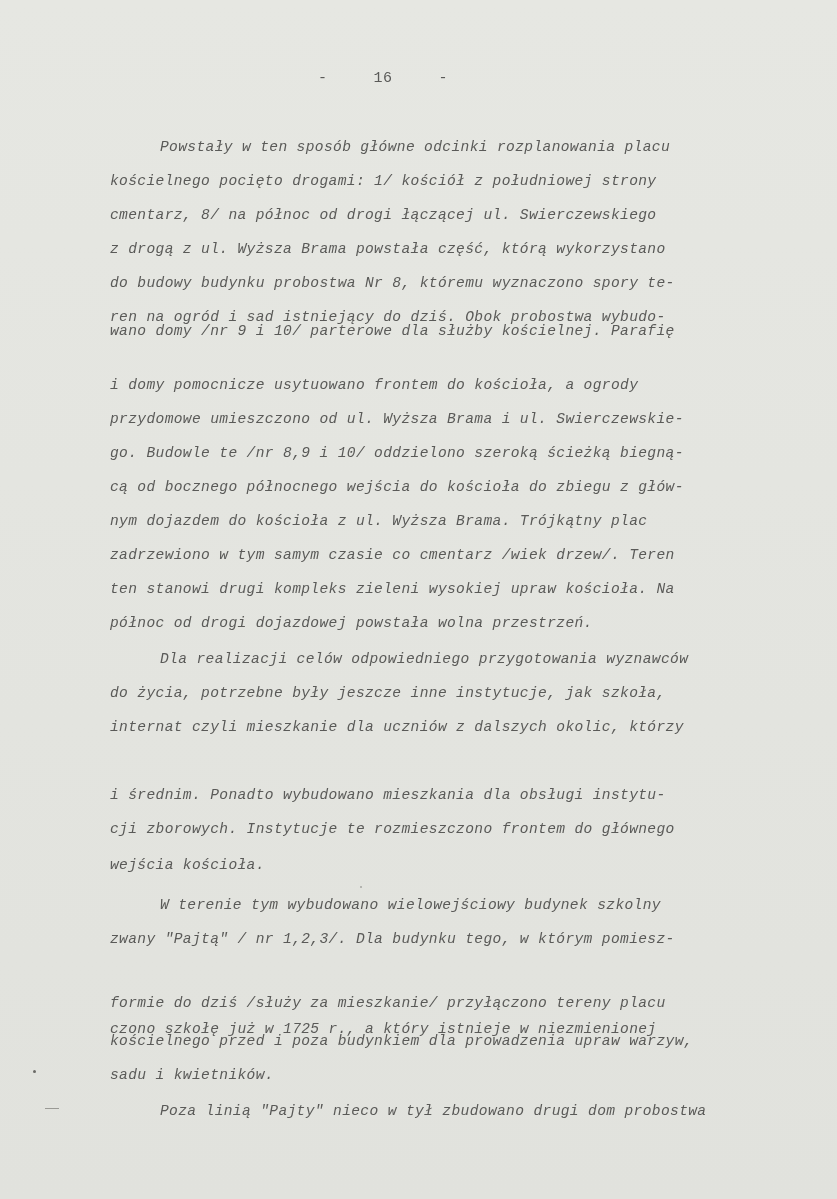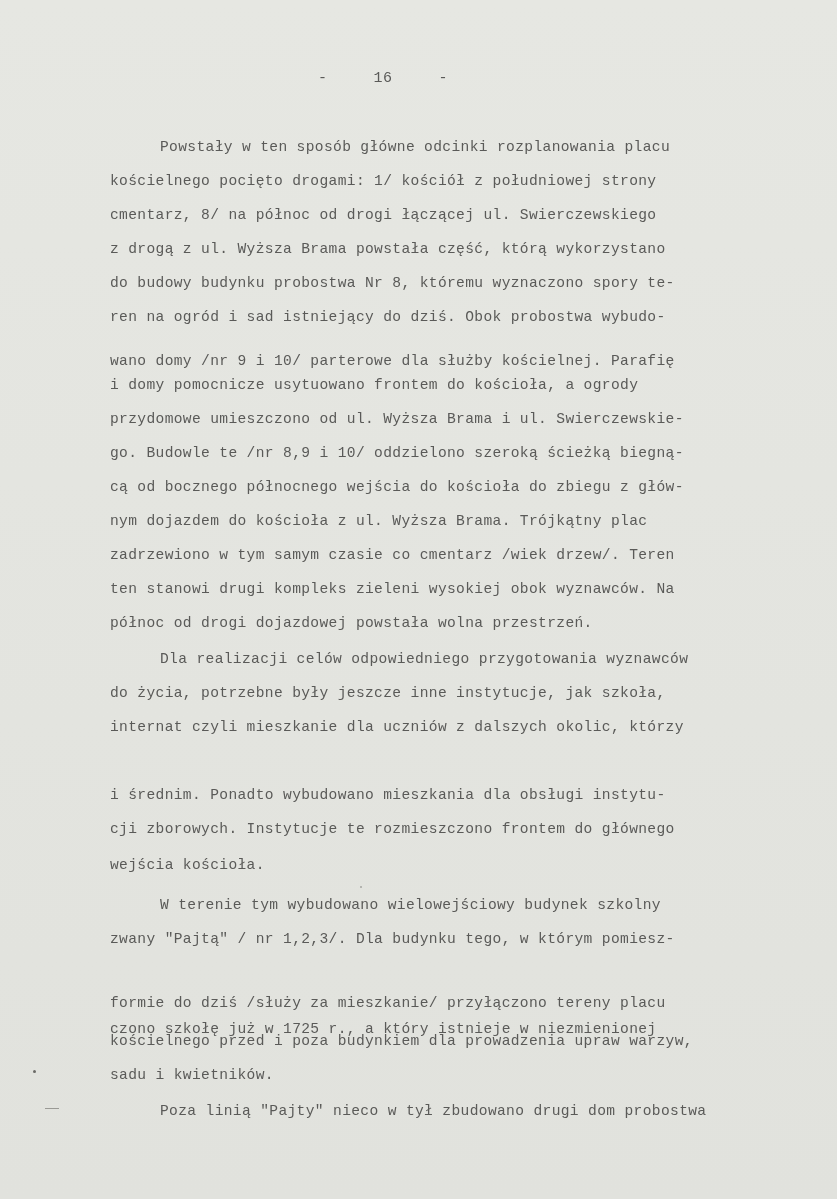--- a/index.html
+++ b/index.html
@@ -32,20 +32,21 @@
       display: flex;
       justify-content: space-between;
     }
     .line {
       position: absolute;
       left: 110px;
       font-size: 14.6px;
       white-space: pre;
       letter-spacing: 0.35px;
       line-height: 18px;
+      font-style: italic;
     }
     .indent { left: 160px; }
     .speck {
       position: absolute;
       background: #6a6a66;
       border-radius: 50%;
     }
     .margin-dash {
       position: absolute;
       height: 1px;
@@ -62,28 +63,28 @@
     <span>16</span>
     <span>-</span>
   </div>
 
   <div class="line indent" style="top:138px">Powstały w ten sposób główne odcinki rozplanowania placu</div>
   <div class="line" style="top:172px">kościelnego pocięto drogami: 1/ kościół z południowej strony</div>
   <div class="line" style="top:206px">cmentarz, 8/ na północ od drogi łączącej ul. Swierczewskiego</div>
   <div class="line" style="top:240px">z drogą z ul. Wyższa Brama powstała część, którą wykorzystano</div>
   <div class="line" style="top:274px">do budowy budynku probostwa Nr 8, któremu wyznaczono spory te-</div>
   <div class="line" style="top:308px">ren na ogród i sad istniejący do dziś. Obok probostwa wybudo-</div>
-  <div class="line" style="top:352px">wano domy /nr 9 i 10/ parterowe dla służby kościelnej. Parafię</div>
+  <div class="line" style="top:322px">wano domy /nr 9 i 10/ parterowe dla służby kościelnej. Parafię</div>
   <div class="line" style="top:376px">i domy pomocnicze usytuowano frontem do kościoła, a ogrody</div>
   <div class="line" style="top:410px">przydomowe umieszczono od ul. Wyższa Brama i ul. Swierczewskie-</div>
   <div class="line" style="top:444px">go. Budowle te /nr 8,9 i 10/ oddzielono szeroką ścieżką biegną-</div>
   <div class="line" style="top:478px">cą od bocznego północnego wejścia do kościoła do zbiegu z głów-</div>
   <div class="line" style="top:512px">nym dojazdem do kościoła z ul. Wyższa Brama. Trójkątny plac</div>
   <div class="line" style="top:546px">zadrzewiono w tym samym czasie co cmentarz /wiek drzew/. Teren</div>
-  <div class="line" style="top:580px">ten stanowi drugi kompleks zieleni wysokiej obok wyznawców. Na</div>
+  <div class="line" style="top:580px">ten stanowi drugi kompleks zieleni wysokiej upraw kościoła. Na</div>
   <div class="line" style="top:614px">północ od drogi dojazdowej powstała wolna przestrzeń.</div>
   <div class="line indent" style="top:650px">Dla realizacji celów odpowiedniego przygotowania wyznawców</div>
   <div class="line" style="top:684px">do życia, potrzebne były jeszcze inne instytucje, jak szkoła,</div>
   <div class="line" style="top:718px">internat czyli mieszkanie dla uczniów z dalszych okolic, którzy</div>
   <div class="line" style="top:786px">i średnim. Ponadto wybudowano mieszkania dla obsługi instytu-</div>
   <div class="line" style="top:820px">cji zborowych. Instytucje te rozmieszczono frontem do głównego</div>
   <div class="line" style="top:856px">wejścia kościoła.</div>
   <div class="line indent" style="top:896px">W terenie tym wybudowano wielowejściowy budynek szkolny</div>
   <div class="line" style="top:930px">zwany "Pajtą" / nr 1,2,3/. Dla budynku tego, w którym pomiesz-</div>
   <div class="line" style="top:1020px">czono szkołę już w 1725 r., a który istnieje w niezmienionej</div>

